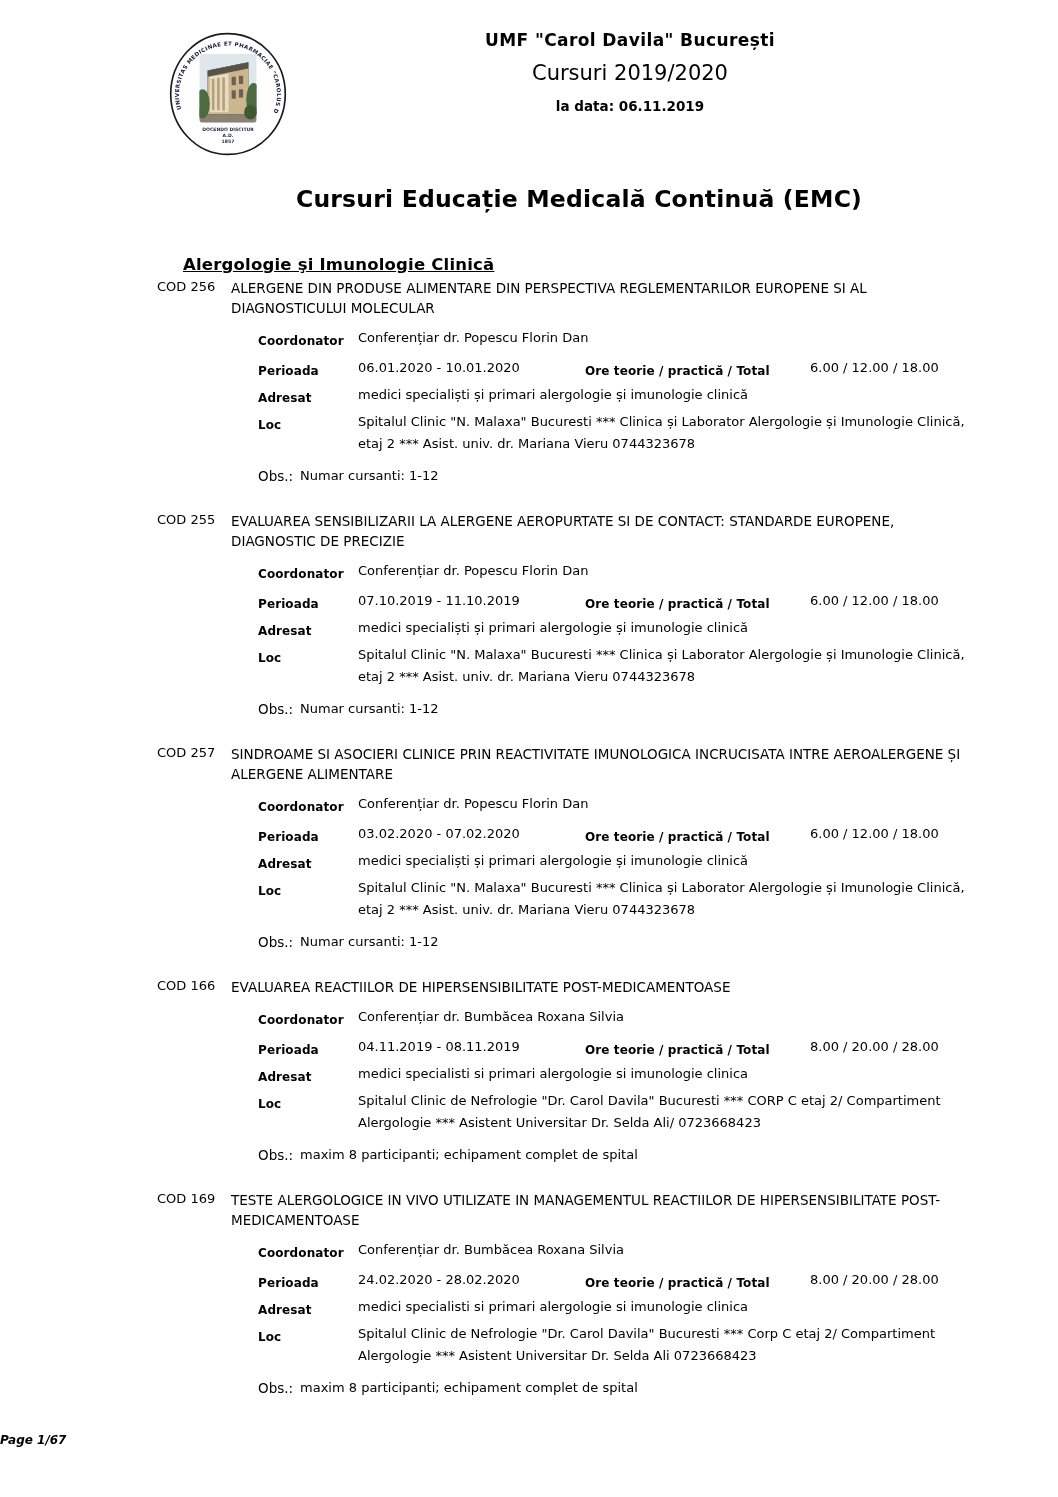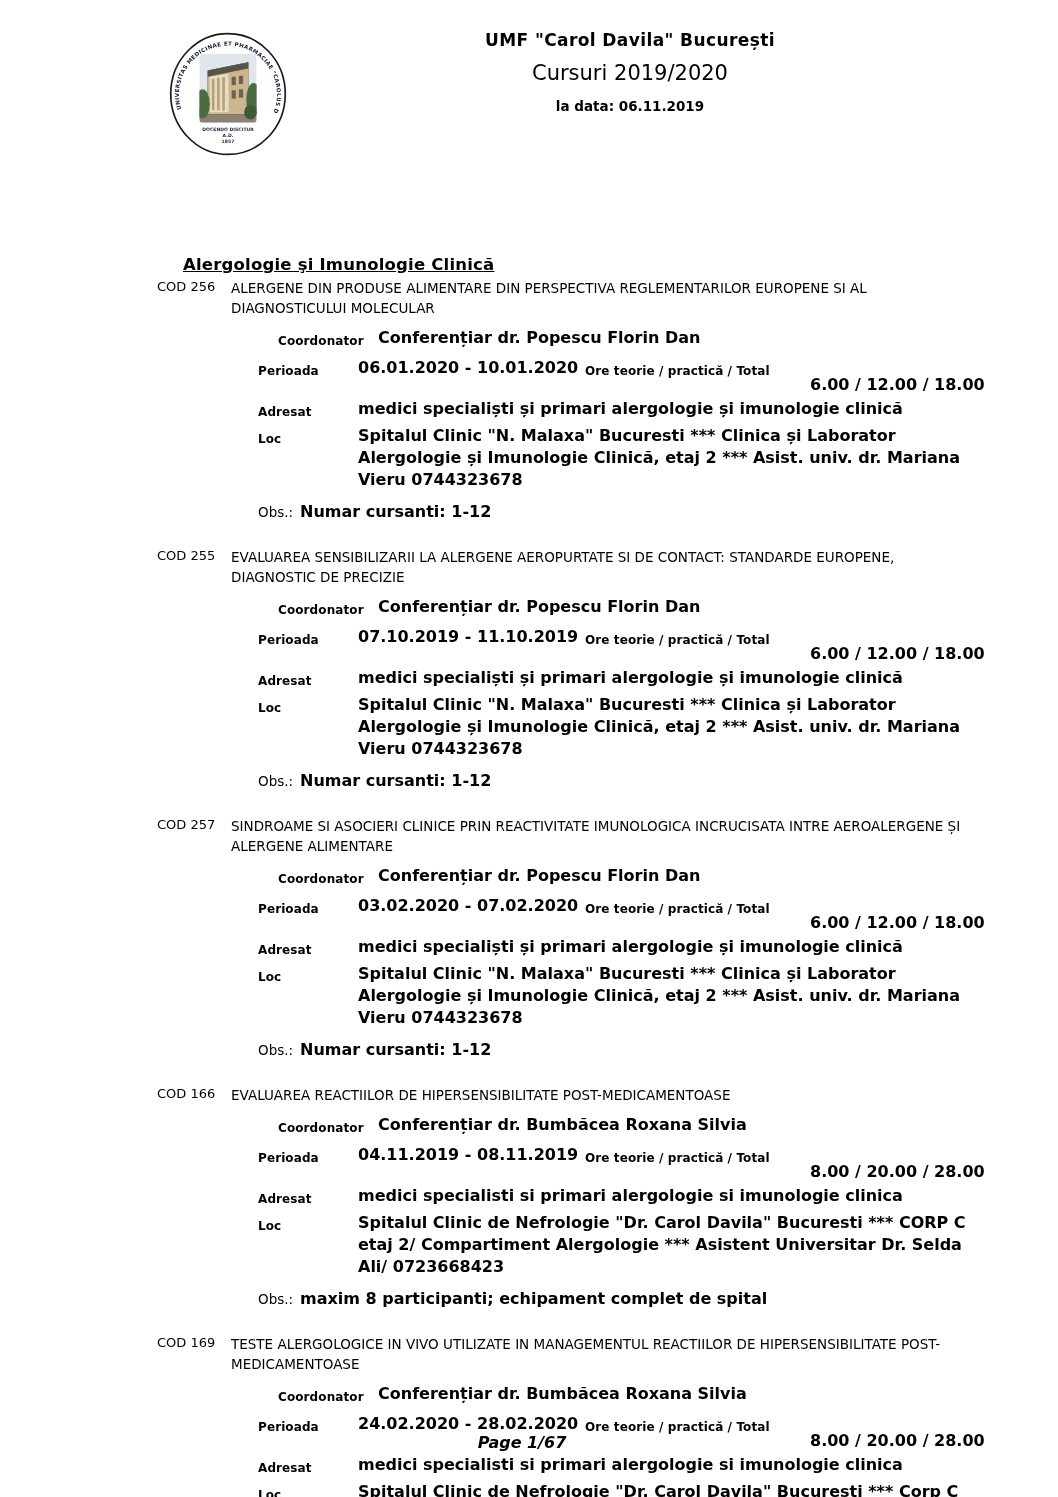--- a/index.html
+++ b/index.html
@@ -29,33 +29,33 @@
     font-size:16.5px; font-weight:bold; letter-spacing:.2px;text-decoration:underline;
   }
   .course { margin-bottom:24px; }
   .course-head { display:flex; align-items:flex-start; }
   .cod { flex:none; width:74px; font-size:13px; padding-top:1px; white-space:nowrap; }
   .course-title { width:745px; font-size:13.5px; line-height:20px; }
 
   .details { margin-left:101px; margin-top:9px; }
   .row { display:flex; align-items:flex-start; line-height:22px; margin-bottom:2px; }
   .lbl { flex:none; width:100px; font-weight:bold; font-size:12px; padding-top:3px; letter-spacing:.1px; }
-  .val { font-size:16px;font-weight:bold; }
-  .row-coord { margin-bottom:5px;margin-left:20px; }
+  .val { font-size:13px; }
+  .row-coord { margin-bottom:5px; }
   .date-val { flex:none; width:227px; }
   .ore-lbl  { flex:none; width:225px; }
-  .hours-val{ white-space:nowrap;margin-top:17px; }
+  .hours-val{ white-space:nowrap; }
   .loc-val  { width:620px; }
   .row-obs  { margin-top:10px; }
   .obs-lbl  { flex:none; width:42px; font-size:13.5px; }
 
   
   .footer {
     position:absolute; top:1433px; left:0; width:1044px;
-    text-align:center; font-size:16px; font-weight:bold; font-style:italic;
+    font-size:12px; font-weight:bold; font-style:italic;
   }
 </style>
 </head>
 <body>
 
 <div class="page">
 
   <div class="logo">
     <svg viewBox="0 0 115 121" width="120" height="126">
       <ellipse cx="57.5" cy="60.5" rx="55" ry="58" fill="#ffffff" stroke="#1a1a1a" stroke-width="1.6"></ellipse>
@@ -91,20 +91,21 @@
       <text x="57.5" y="108" text-anchor="middle" font-size="4.4" font-weight="bold" fill="#2a2a46">1857</text>
     </svg>
   </div>
 
   <div class="header-text">
     <div class="university">UMF "Carol Davila" București</div>
     <div class="subtitle">Cursuri 2019/2020</div>
     <div class="dateline">la data: 06.11.2019</div>
   </div>
 
+  <div class="page-title">Cursuri Educație Medicală Continuă (EMC)</div>
 
   <div class="content">
     <div class="section-heading">Alergologie şi Imunologie Clinică</div>
 
     <div class="course">
       <div class="course-head">
         <span class="cod">COD 256</span>
         <span class="course-title">ALERGENE DIN PRODUSE ALIMENTARE DIN PERSPECTIVA REGLEMENTARILOR EUROPENE SI AL DIAGNOSTICULUI MOLECULAR</span>
       </div>
       <div class="details">

